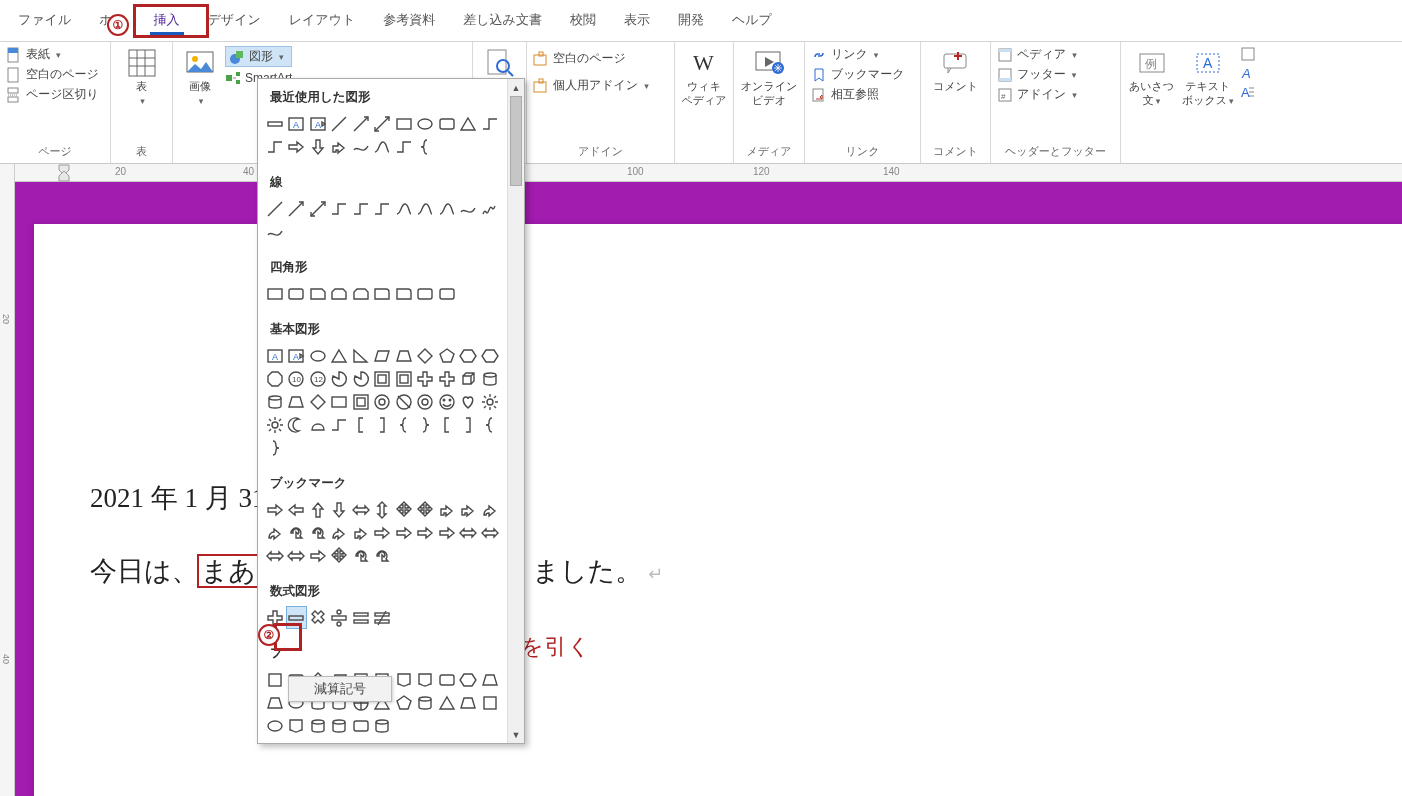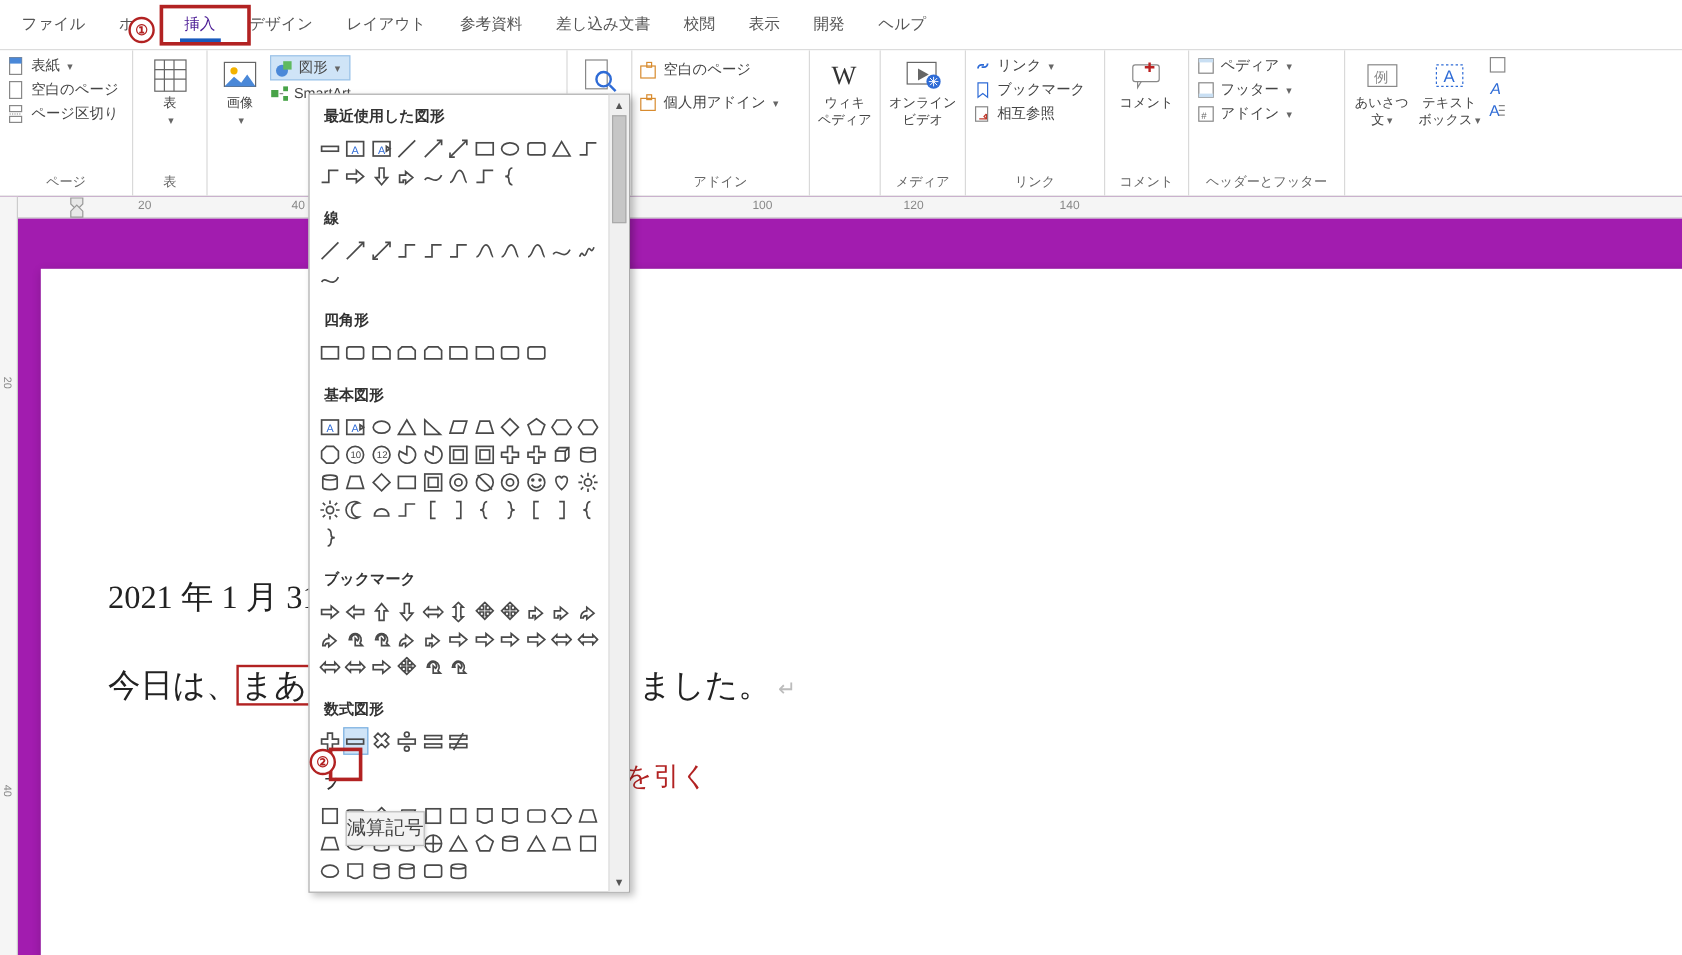--- a/index.html
+++ b/index.html
@@ -44,21 +44,21 @@
   .hruler{height:18px;background:#f5f5f5;border-bottom:1px solid #ccc;position:relative;font-size:10px;color:#888;}
   .hruler .tick{position:absolute;top:2px;}
   .hruler .indent{position:absolute;top:0;left:43px;width:12px;height:18px;}
   .page{position:absolute;left:19px;top:60px;width:1380px;height:800px;background:#fff;box-shadow:0 2px 8px rgba(0,0,0,.2);}
   .doc{position:absolute;left:56px;top:238px;font-family:"Yu Mincho","MS Mincho",serif;font-size:27px;line-height:2.7;color:#222;}
   .pmark{color:#bcbcbc;font-size:18px;margin-left:6px;}
   .hl{border:2.5px solid #b22222;padding:0 2px;margin:0 -2px;}
   .arrow{position:absolute;left:218px;top:85px;width:30px;height:70px;}
   .arrow svg *{fill:#b22222;stroke:#b22222;}
   .caption{position:absolute;left:200px;top:155px;color:#b22222;font-size:22px;font-family:"Yu Mincho",serif;letter-spacing:1px;}
-  .tooltip{position:absolute;background:#f2f2f2;border:1px solid #bbb;padding:3px 0;font-size:16px;color:#444;box-shadow:1px 1px 3px rgba(0,0,0,.2);}
+  .tooltip{position:absolute;background:#f2f2f2;border:1px solid #bbb;padding:3px 25px;font-size:13px;color:#444;box-shadow:1px 1px 3px rgba(0,0,0,.2);}
   .hi2{position:absolute;border:3px solid #b22222;pointer-events:none;z-index:45;}
 </style>
 </head>
 <body>
 
 <div class="tabs">
   <div class="tab">ファイル</div>
   <div class="tab">ホー</div>
   <div class="tab active">挿入</div>
   <div class="tab">デザイン</div>

